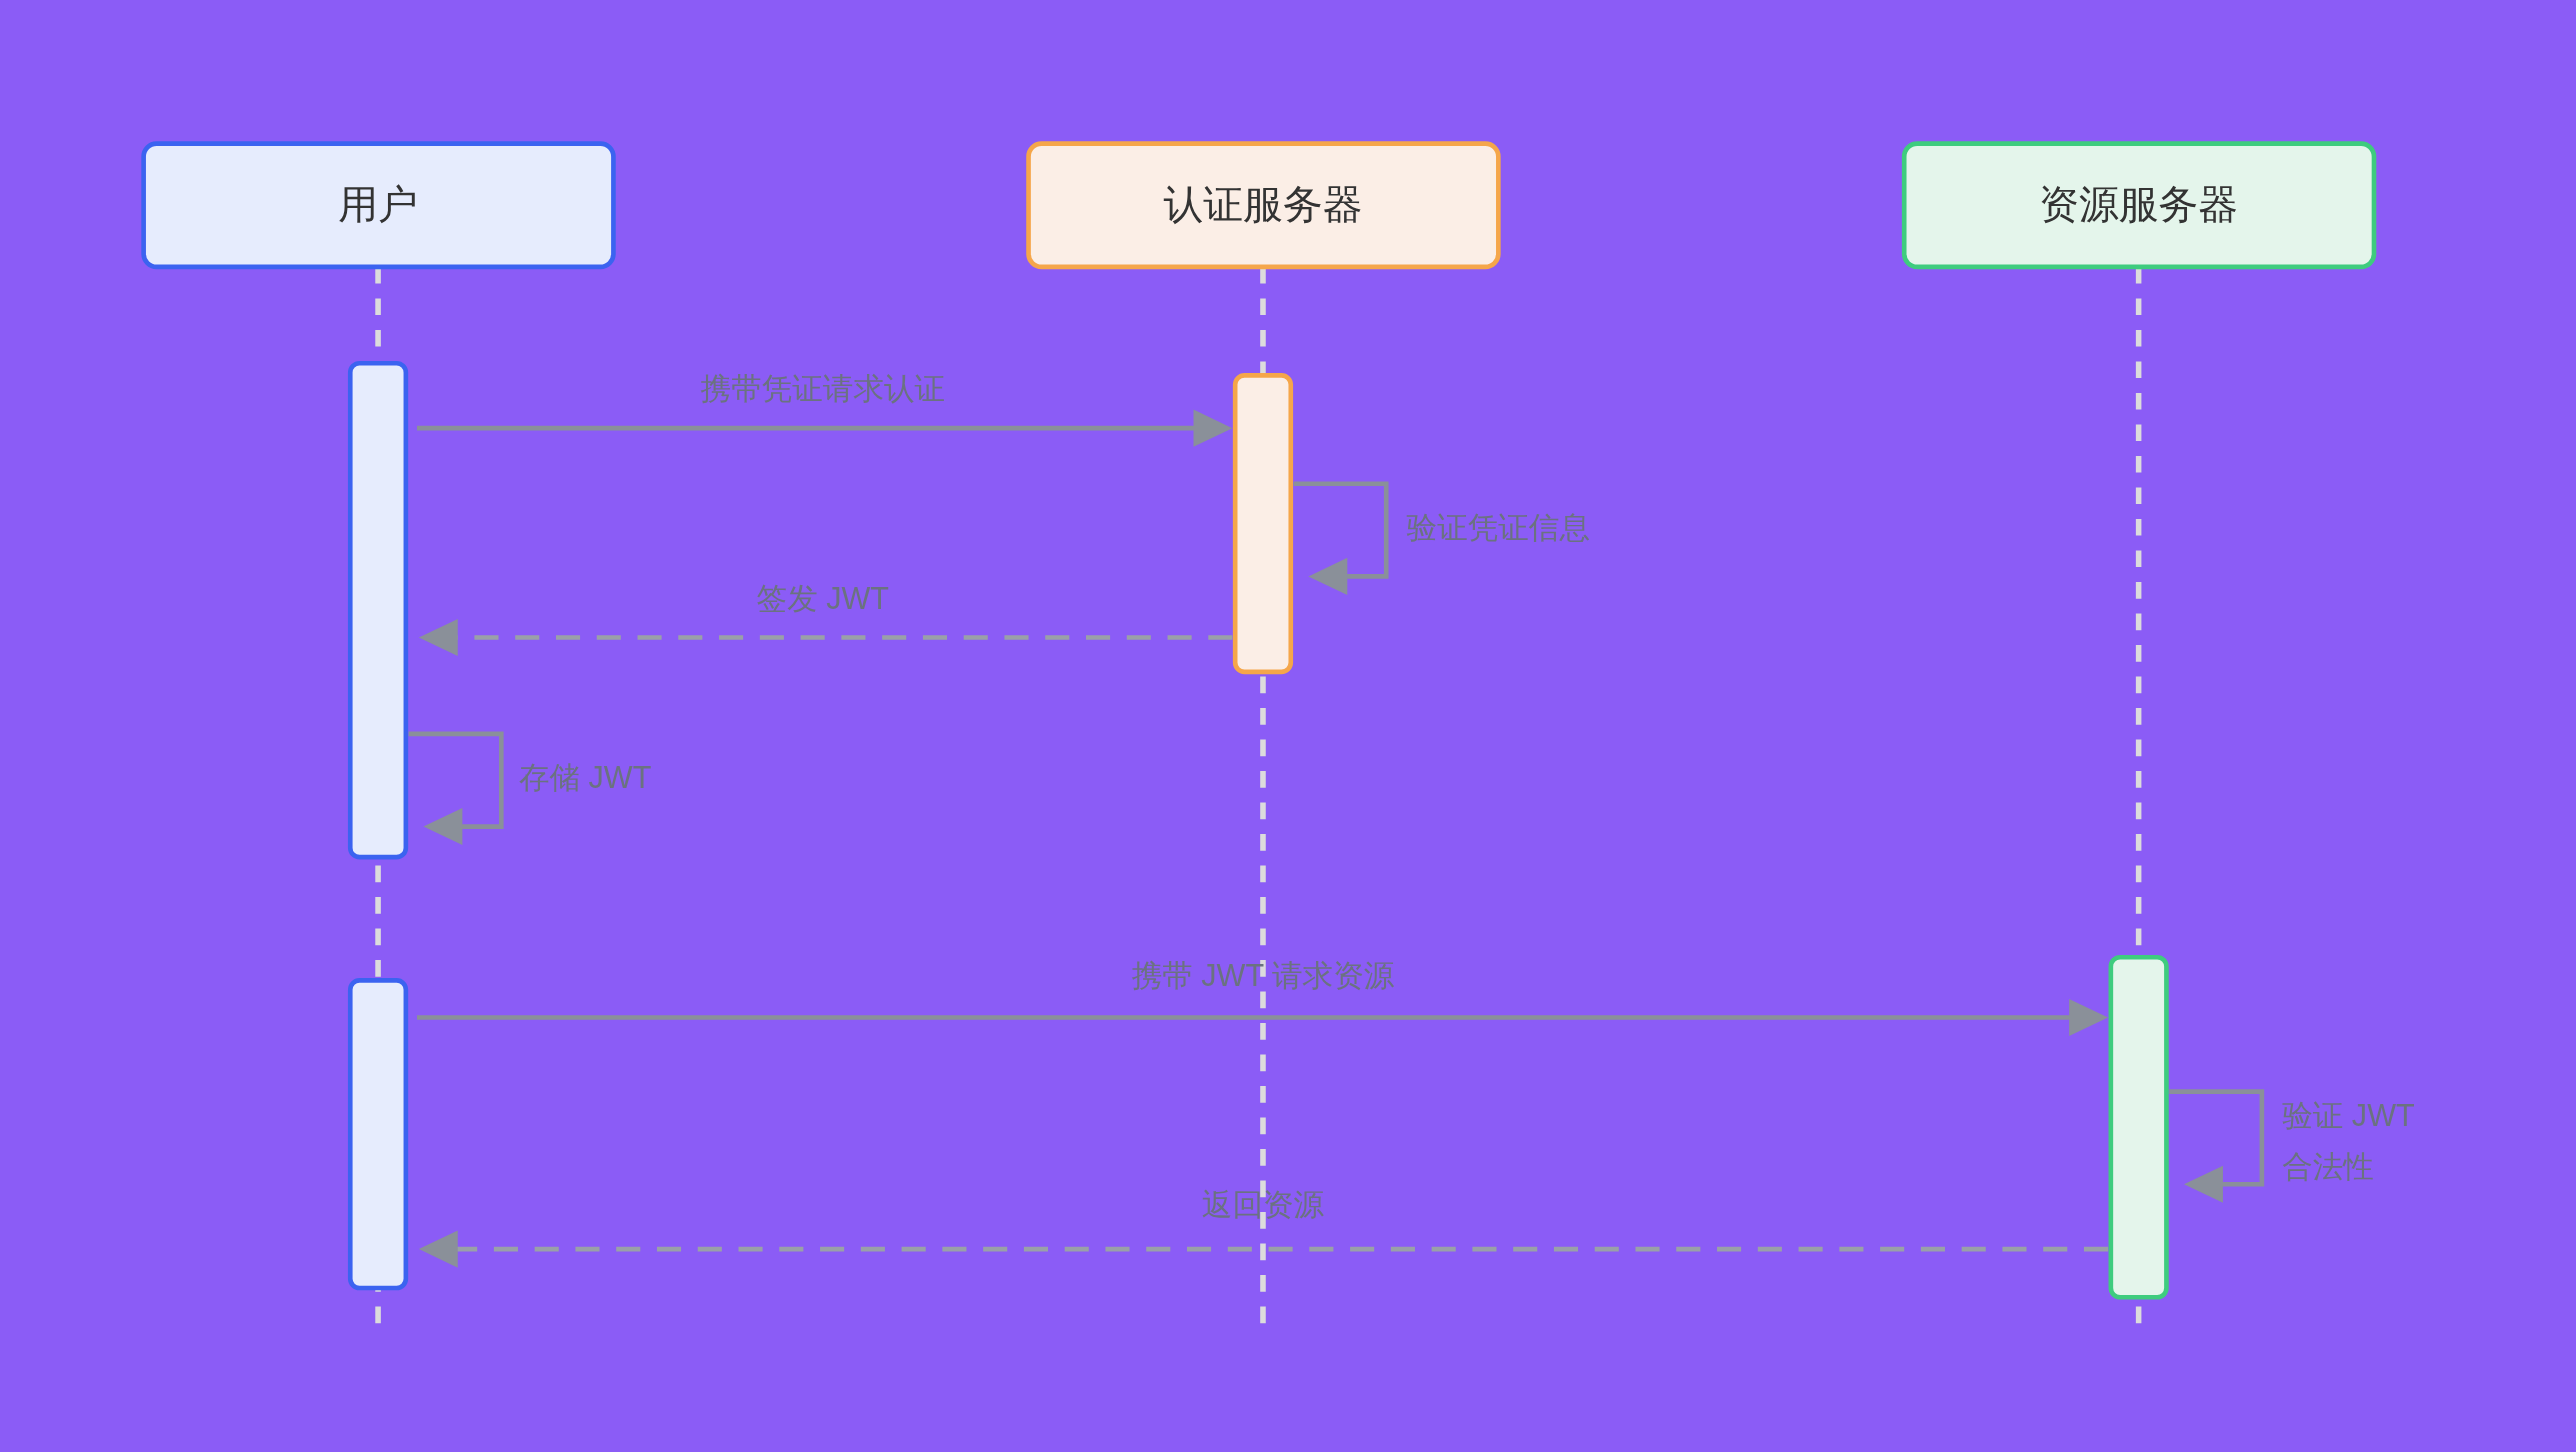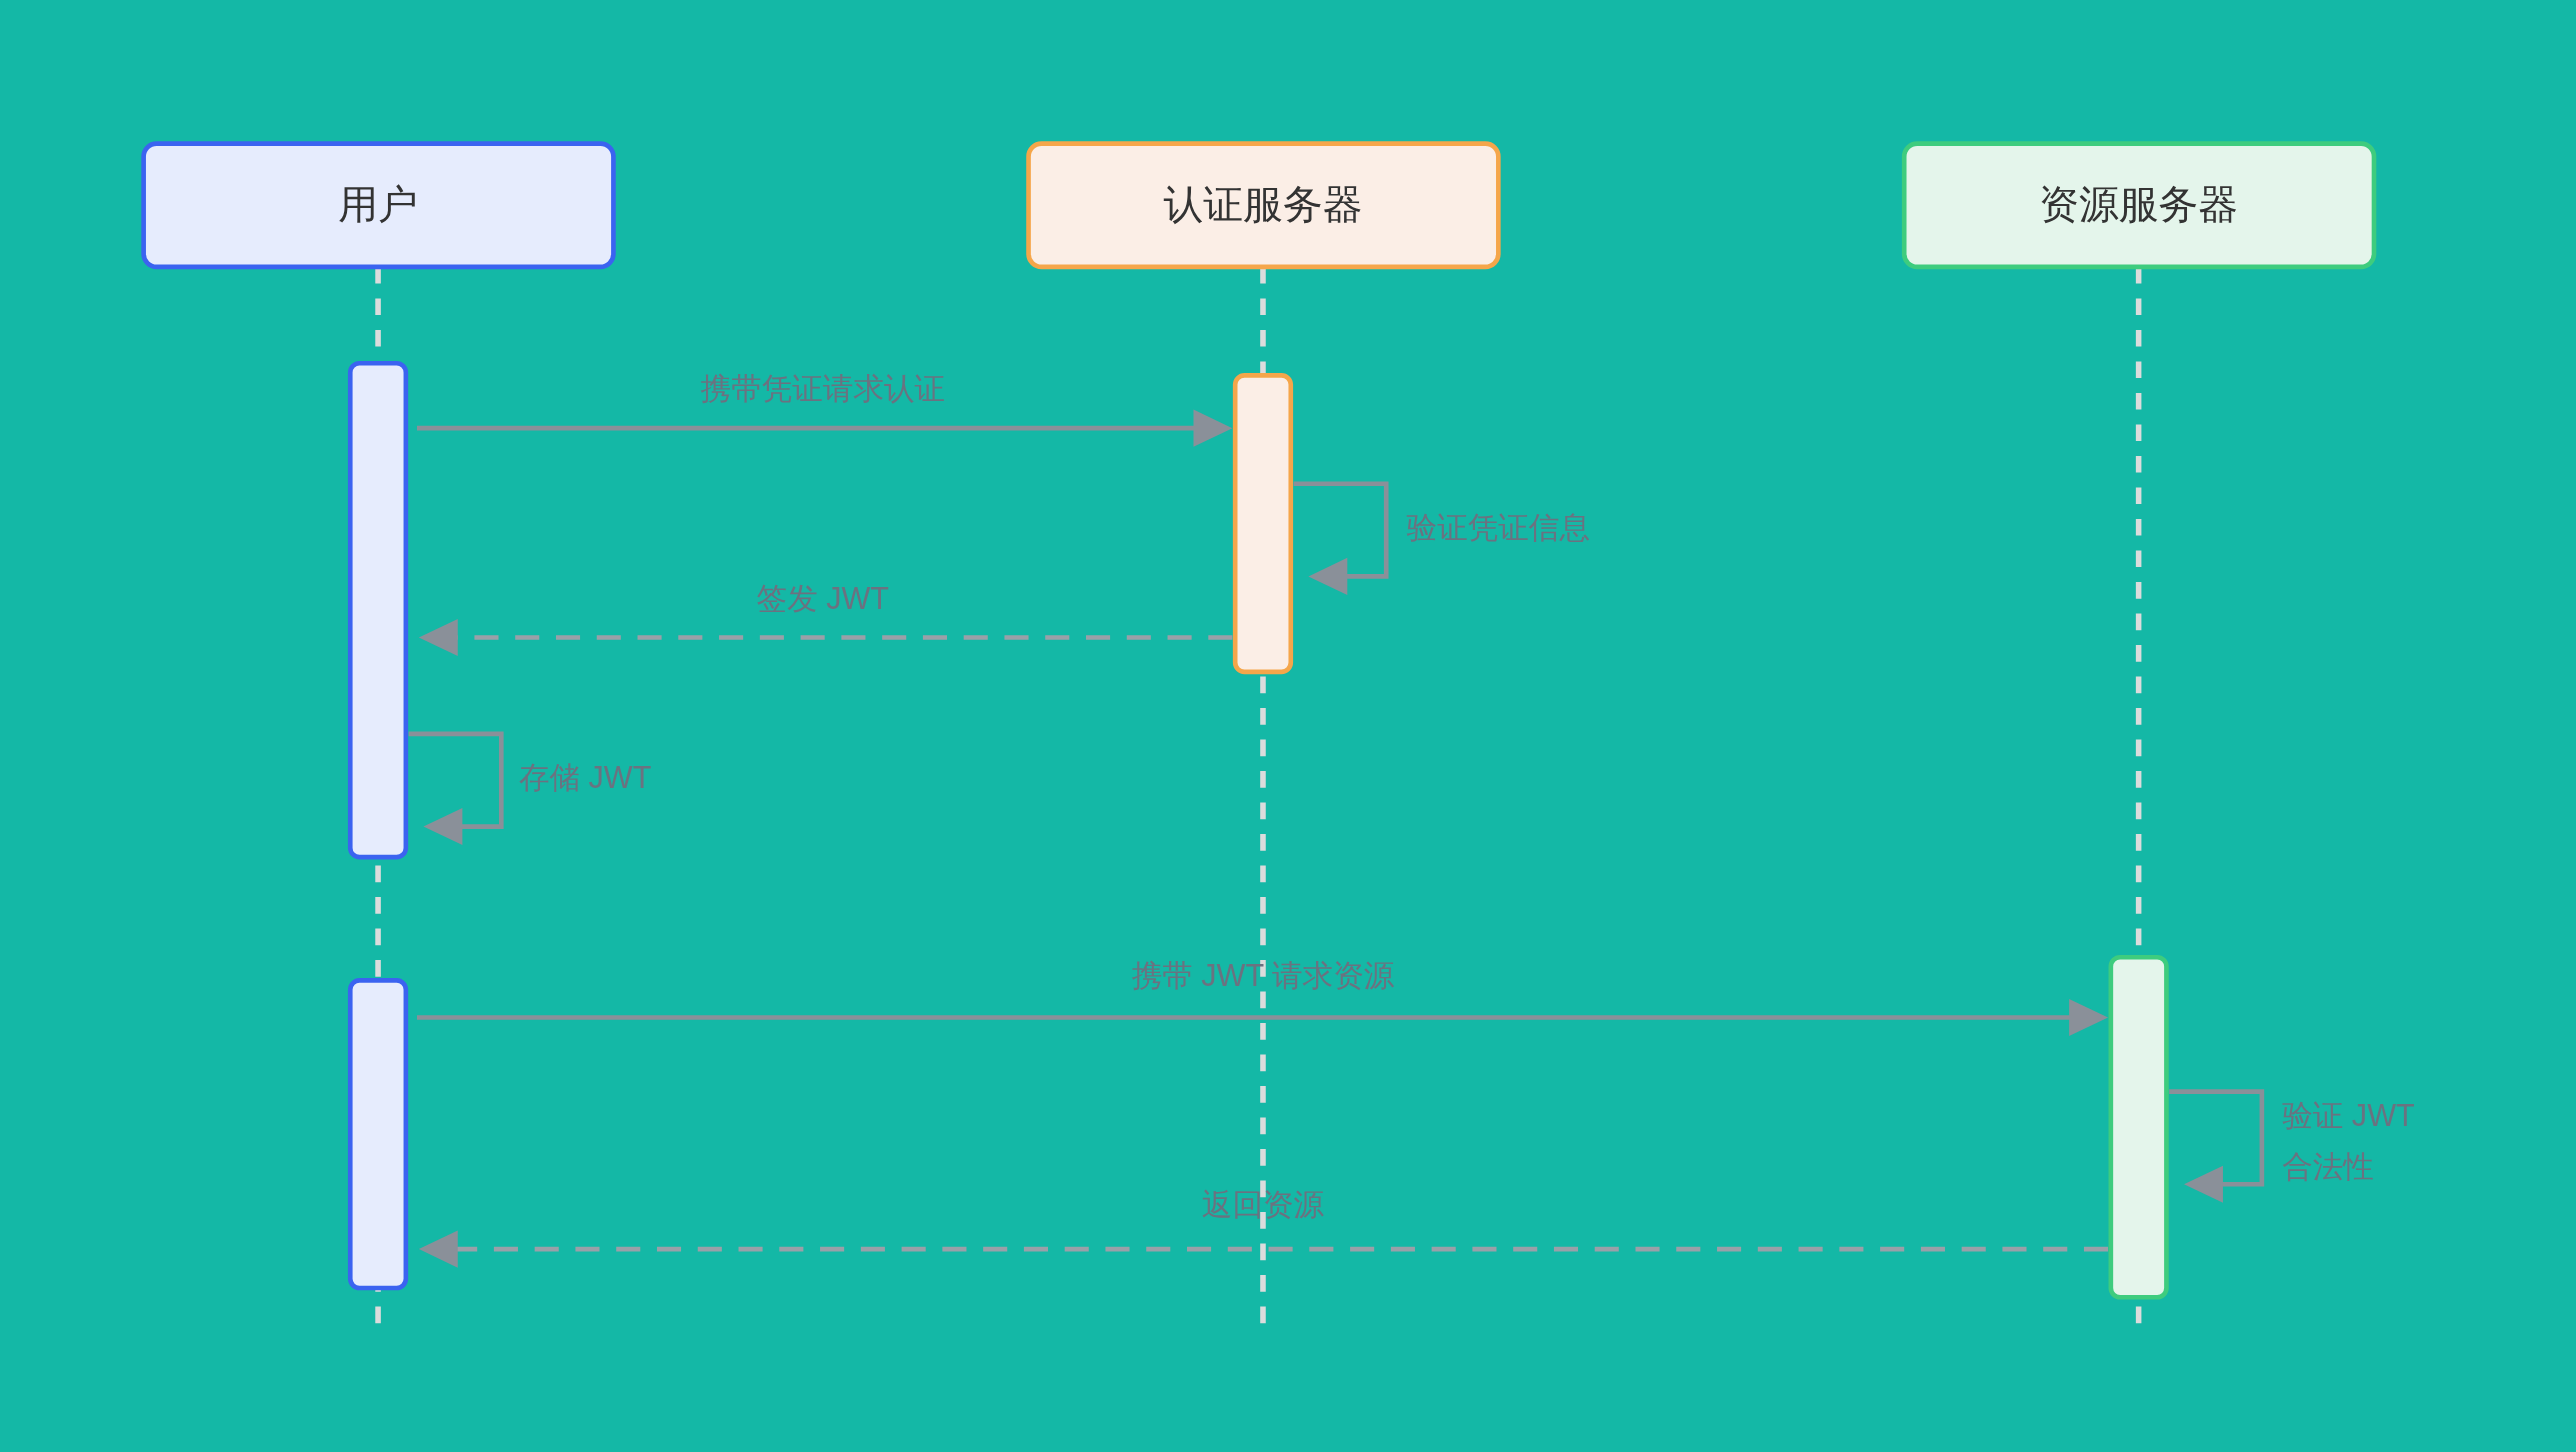--- a/index.html
+++ b/index.html
@@ -7,21 +7,21 @@
     padding: 0;
     background: #f8f9fc;
   }
   body {
     font-family: "Liberation Sans", "DejaVu Sans", sans-serif;
   }
   #stage {
     position: relative;
     width: 2576px;
     height: 1453px;
-    background: #14b8a6;
+    background: #8b5cf6;
     overflow: hidden;
   }
   .diagram-svg {
     position: absolute;
     left: 0;
     top: 0;
     width: 2576px;
     height: 1453px;
   }
   .participant-label {

